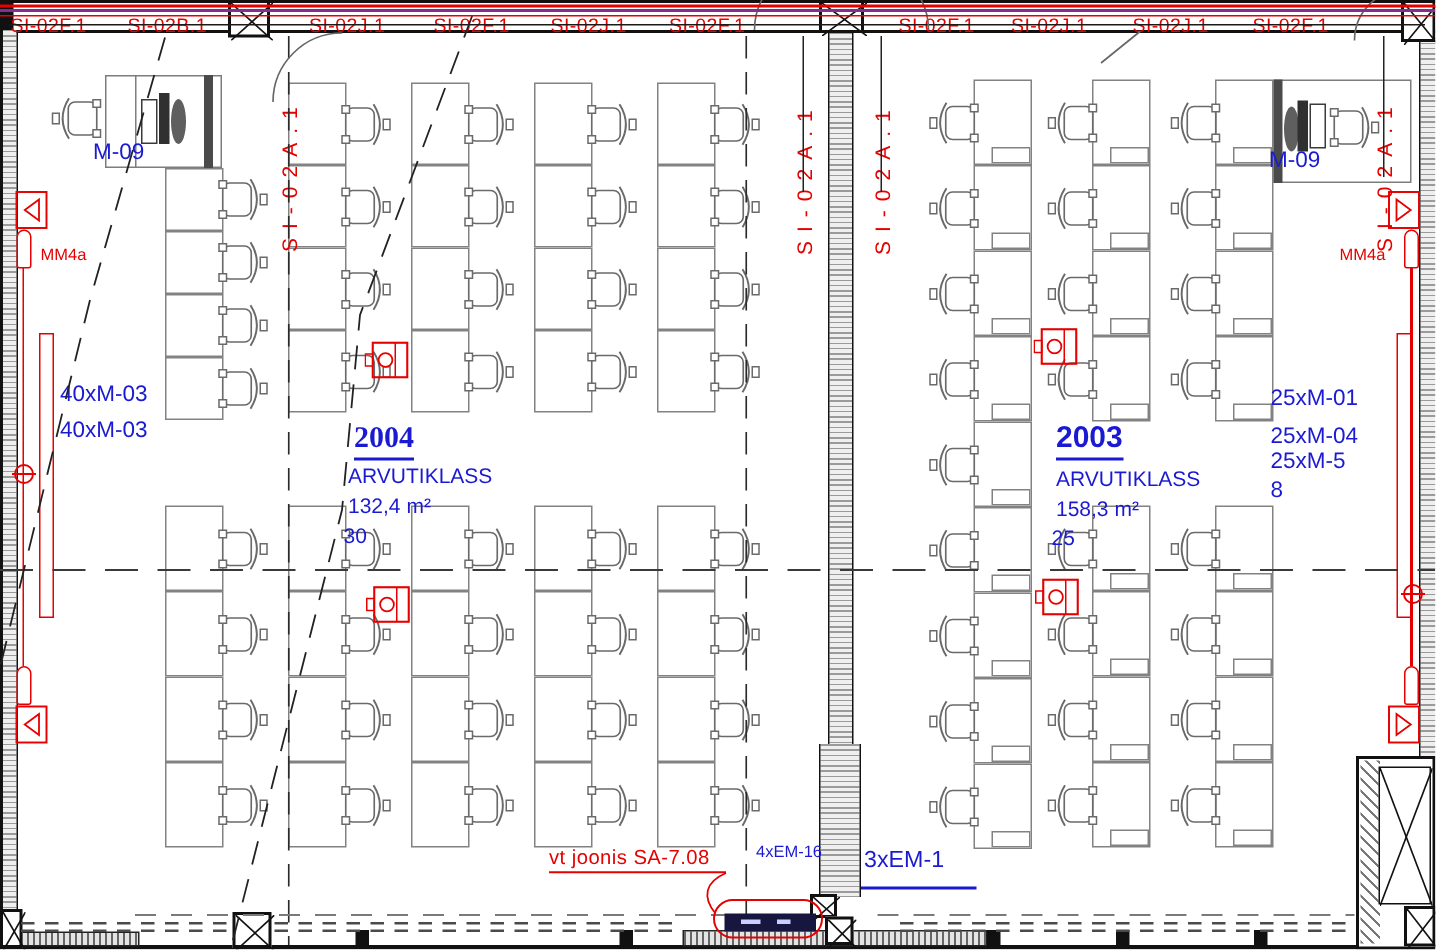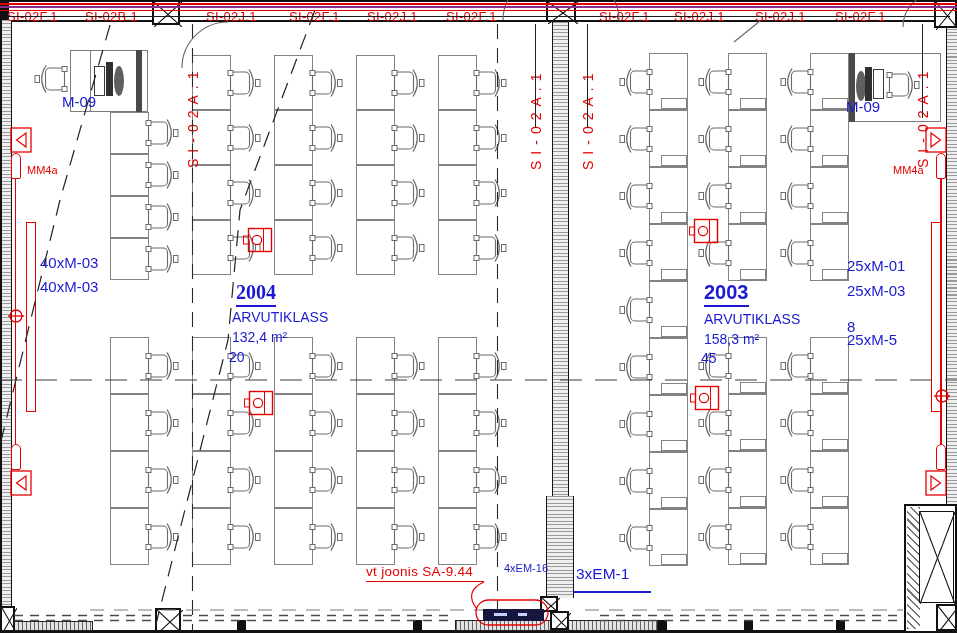--- a/index.html
+++ b/index.html
@@ -82,38 +82,38 @@
   <div class="lbl-red" style="left:835px;top:9px;">SI-02F.1</div>
 
   <div class="vlab" style="left:185px;top:168px;">SI-02A.1</div>
   <div class="vlab" style="left:528px;top:170px;">SI-02A.1</div>
   <div class="vlab" style="left:580px;top:170px;">SI-02A.1</div>
   <div class="vlab" style="left:915px;top:168px;">SI-02A.1</div>
 
   <div class="room-num" style="left:236px;top:281px;font-family:Liberation Serif, serif;">2004</div>
   <div class="lbl-blue-sm" style="left:232px;top:309px;">ARVUTIKLASS</div>
   <div class="lbl-blue-sm" style="left:232px;top:329px;">132,4 m²</div>
-  <div class="lbl-blue-sm" style="left:229px;top:349px;">20</div>
+  <div class="lbl-blue-sm" style="left:229px;top:349px;">30</div>
   <div class="lbl-blue" style="left:40px;top:254px;">40xM-03</div>
   <div class="lbl-blue" style="left:40px;top:278px;">40xM-03</div>
   <div class="lbl-blue" style="left:62px;top:93px;">M-09</div>
   <div class="lbl-red-sm" style="left:27px;top:164px;">MM4a</div>
 
   <div class="room-num" style="left:704px;top:281px;">2003</div>
   <div class="lbl-blue-sm" style="left:704px;top:311px;">ARVUTIKLASS</div>
   <div class="lbl-blue-sm" style="left:704px;top:331px;">158,3 m²</div>
-  <div class="lbl-blue-sm" style="left:701px;top:350px;">45</div>
+  <div class="lbl-blue-sm" style="left:701px;top:350px;">25</div>
   <div class="lbl-blue" style="left:847px;top:257px;">25xM-01</div>
-  <div class="lbl-blue" style="left:847px;top:282px;">25xM-03</div>
-  <div class="lbl-blue" style="left:847px;top:299px;margin-top:32px;">25xM-5</div>
+  <div class="lbl-blue" style="left:847px;top:282px;">25xM-04</div>
+  <div class="lbl-blue" style="left:847px;top:299px;">25xM-5</div>
   <div class="lbl-blue" style="left:847px;top:318px;">8</div>
   <div class="lbl-blue" style="left:846px;top:98px;">M-09</div>
   <div class="lbl-red-sm" style="left:893px;top:164px;">MM4a</div>
 
-  <div class="lbl-red" style="left:366px;top:564px;font-size:13.5px;">vt joonis SA-9.44</div>
+  <div class="lbl-red" style="left:366px;top:564px;font-size:13.5px;">vt joonis SA-7.08</div>
   <div class="lbl-blue" style="left:504px;top:562px;font-size:11px;">4xEM-16</div>
   <div class="lbl-blue" style="left:576px;top:565px;font-size:15.5px;">3xEM-1</div>
 
   <div class="tblock" style="left:70px;top:50px;width:78px;height:62px;"></div>
   <div class="thin-gray-v" style="left:90px;top:50px;width:1px;height:62px;"></div>
   <div class="darkfill" style="left:136px;top:50px;width:6px;height:62px;"></div>
   <div class="tower" style="left:94px;top:66px;width:11px;height:30px;"></div>
   <div class="scr-bar" style="left:106px;top:62px;width:7px;height:34px;"></div>
   <div class="scr-ell" style="left:114px;top:66px;width:10px;height:30px;"></div>
 

